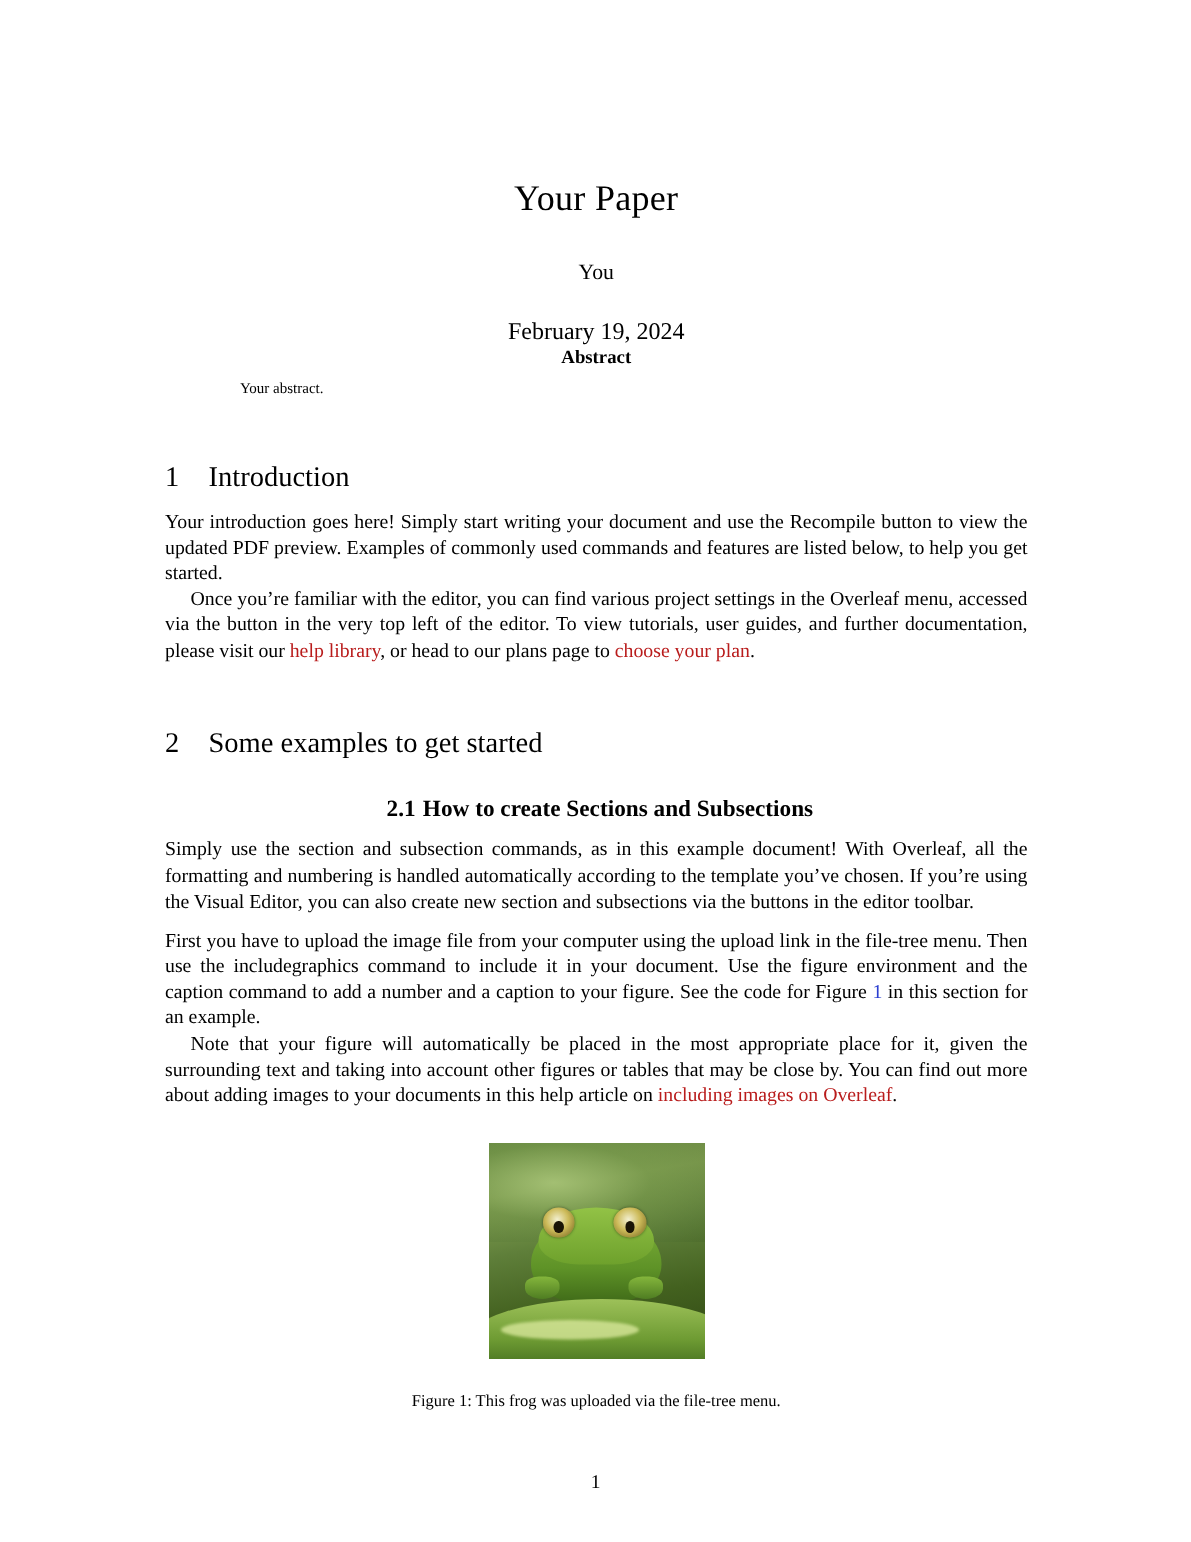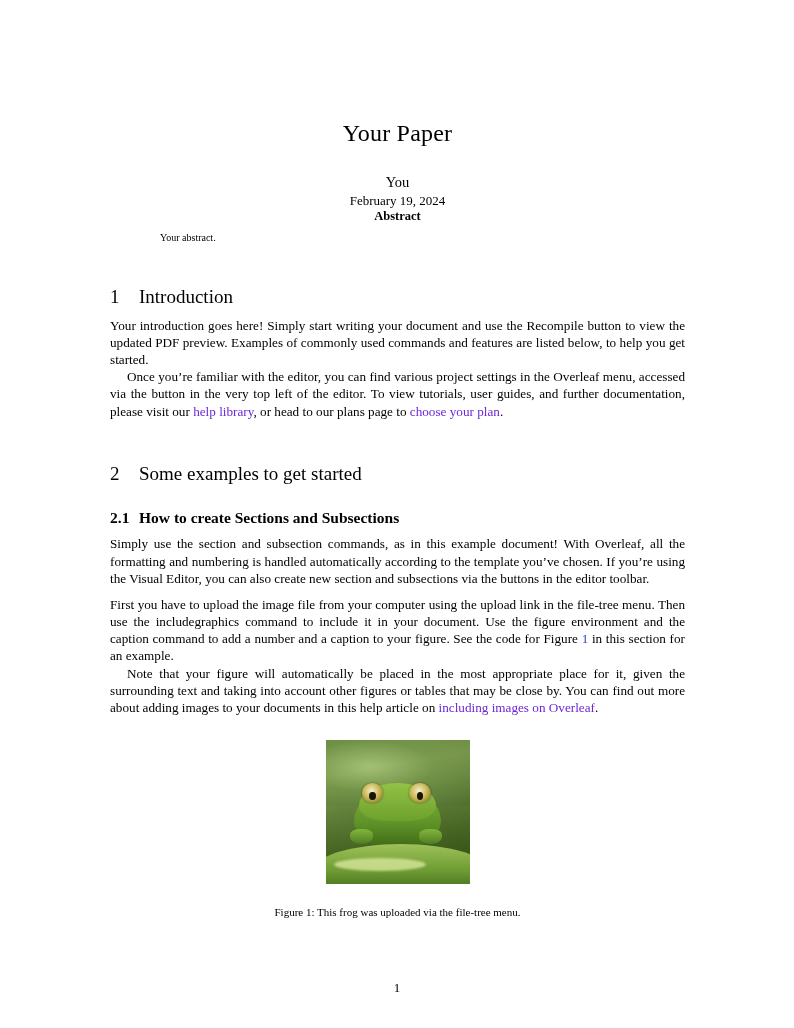--- a/index.html
+++ b/index.html
@@ -37,22 +37,22 @@
     margin-top: 120px;
     letter-spacing: 0.2px;
   }
   .doc-author {
     text-align: center;
     font-size: 14.5px;
     margin-top: 27px;
   }
   .doc-date {
     text-align: center;
-    font-size: 13px;
-    margin-top: 2px;
+    font-size: 16px;
+    margin-top: 22px;
   }
 
   
   .abstract-head {
     text-align: center;
     font-weight: bold;
     font-size: 12.5px;
   }
   .abstract-body {
     font-size: 10px;
@@ -67,33 +67,34 @@
     font-weight: normal;
     margin: 43px 0 0 0;
     line-height: 1.15;
   }
   h1.section .num { display: inline-block; min-width: 29px; }
   h2.subsection {
     font-size: 15.5px;
     font-weight: bold;
     margin: 24px 0 0 0;
     line-height: 1.15;
+    text-align: center;
   }
   h2.subsection .num { display: inline-block; min-width: 29px; }
 
   
   p.body {
     font-size: 13.2px;
     line-height: 1.30;
     text-align: justify;
     margin: 9px 0 0 0;
   }
   p.body.indent { text-indent: 17px; margin-top: 0; }
   a.link {
-    color: #6d28d9;
+    color: #b91c1c;
     text-decoration: none;
   }
   .figref { color: #2b3fd0; }
 
   
   .figure-wrap {
     margin-top: 24px;
     text-align: center;
   }
   .frog-img {

